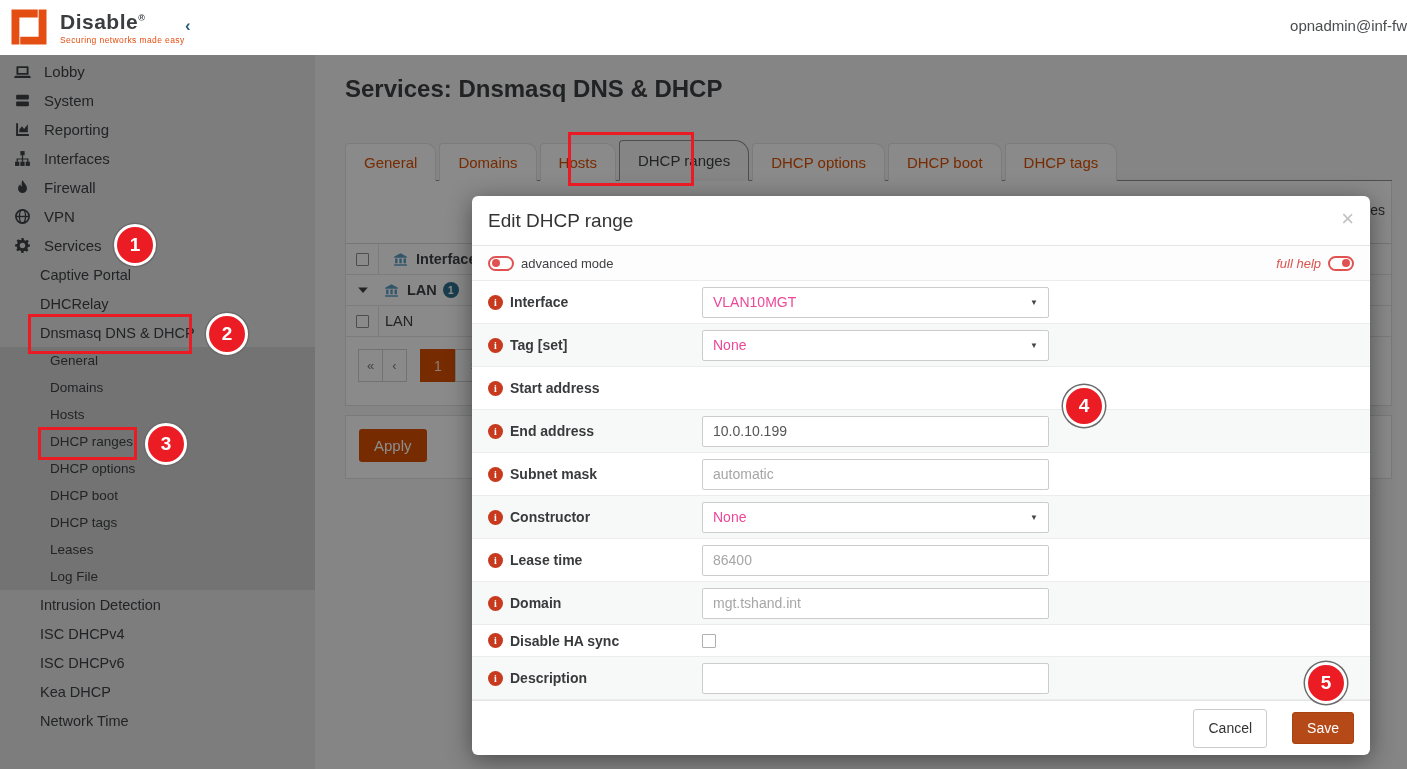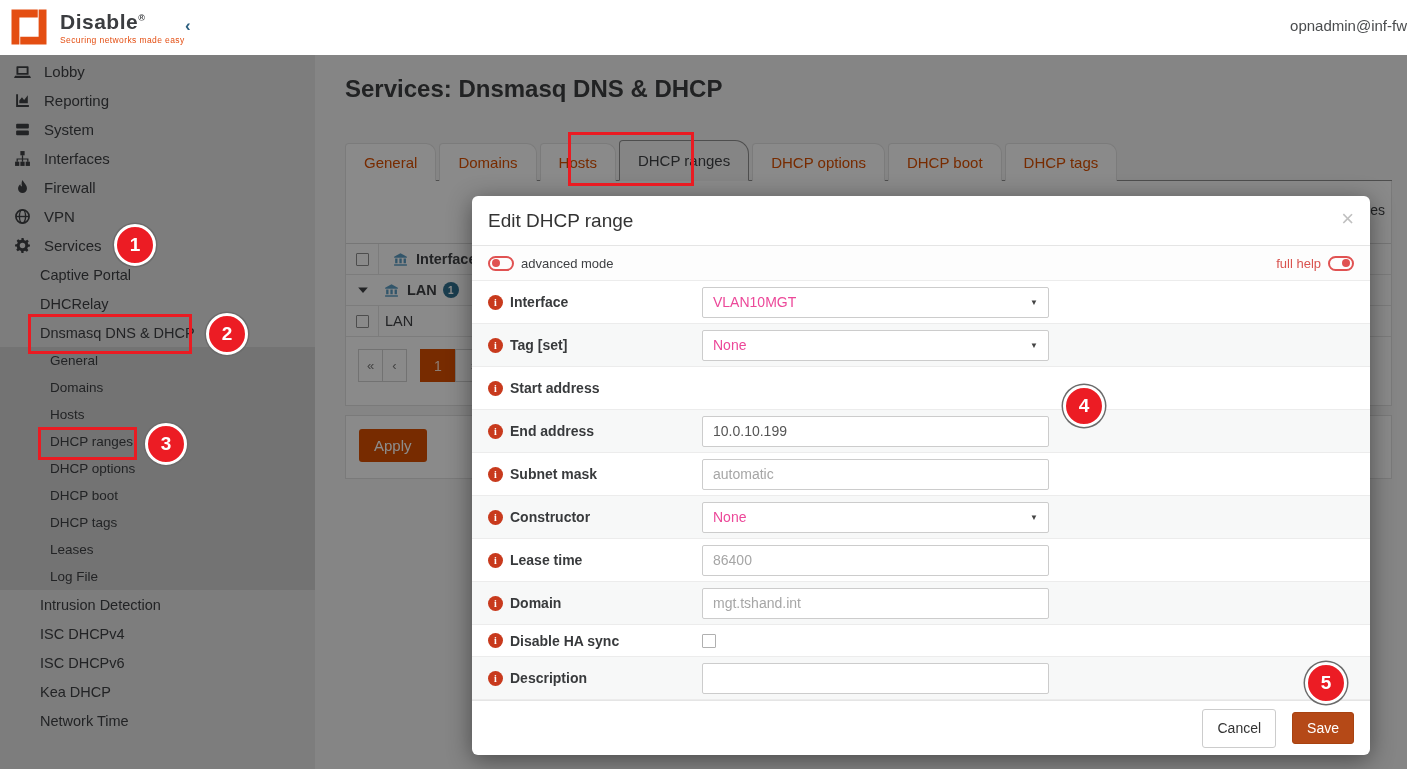--- a/index.html
+++ b/index.html
@@ -73,21 +73,21 @@
 
   
   .modal { position:absolute; left:472px; top:196px; width:898px; height:559px; background:#fff;
     border-radius:6px; box-shadow:0 5px 25px rgba(0,0,0,0.45); z-index:10; }
   .modal-header { height:50px; border-bottom:1px solid #e5e5e5; display:flex; align-items:center; padding:0 16px; position:relative; }
   .modal-title { font-size:19px; font-weight:normal; color:#333; }
   .modal-close { position:absolute; right:16px; top:12px; font-size:22px; color:#c0c0c0; line-height:1; cursor:pointer; }
   .adv-row { height:35px; display:flex; align-items:center; padding:0 16px; border-bottom:1px solid #ececec; background:#fdfdfd; }
   .adv-label { font-size:13px; color:#3f4144; margin-left:7px; }
   .adv-spacer { flex:1; }
-  .fullhelp-label { font-size:13px; color:#d9534f; margin-right:7px; }
+  .fullhelp-label { font-size:13px; color:#d9534f; margin-right:7px;font-style:italic; }
   .toggle { width:26px; height:15px; border:2px solid #e05252; border-radius:8px; position:relative; flex:0 0 26px; cursor:pointer; }
   .toggle .dot { width:8px; height:8px; background:#e05252; border-radius:50%; position:absolute; top:1.5px; left:2px; }
   .toggle.on .dot { left:auto; right:2px; }
 
   .form-row { display:flex; align-items:center; border-bottom:1px solid #ececec; padding-left:16px; position:relative; }
   .form-row.h43 { height:43px; } .form-row.h32 { height:32px; }
   .form-row.alt { background:#f7f8f8; }
   .field-label-wrap { width:214px; display:flex; align-items:center; }
   .info-ic { width:15px; height:15px; border-radius:50%; background:#c83a1d; color:#fff; font-size:10px; font-weight:bold;
     font-family:"Liberation Serif", serif; display:flex; align-items:center; justify-content:center; margin-right:7px; flex:0 0 15px; }
@@ -96,21 +96,21 @@
   .txt-input { width:347px; height:31px; border:1px solid #ccc; border-radius:2px; padding:0 10px;
     font-size:14px; color:#555; font-family:"Liberation Sans", sans-serif; background:#fff; outline:none; }
   .txt-input::placeholder { color:#a6a6a6; }
   .sel { width:347px; height:31px; border:1px solid #ccc; border-radius:2px; padding:0 10px; background:#fff;
     display:flex; align-items:center; justify-content:space-between; cursor:pointer; }
   .sel .sel-val { font-size:14px; color:#ec4899; }
   .sel .sel-caret { font-size:8px; color:#444; }
   .modal-footer { position:absolute; left:0; bottom:0; width:100%; height:55px; border-top:1px solid #e5e5e5;
     display:flex; align-items:center; justify-content:flex-end; padding:0 16px; }
   .btn-cancel { height:39px; padding:0 14px; background:#fff; border:1px solid #ccc; border-radius:3px;
-    font-size:14px; color:#333; cursor:pointer; margin-right:16px; font-family:"Liberation Sans", sans-serif; }
+    font-size:14px; color:#333; cursor:pointer; margin-right:25px; font-family:"Liberation Sans", sans-serif; }
   .btn-save { height:32px; padding:0 14px; background:#b54917; border:1px solid #a84210; border-radius:3px;
     font-size:14px; color:#fff; cursor:pointer; font-family:"Liberation Sans", sans-serif; }
 
   
   .anno-circle { position:absolute; width:42px; height:42px; border-radius:50%; background:#ec1c24;
     border:3px solid #fff; box-shadow:0 0 0 1.5px #6b6b6b; color:#fff; font-size:19px; font-weight:bold;
     display:flex; align-items:center; justify-content:center; z-index:20; }
   .anno-box { position:absolute; border:3px solid #ea1b22; z-index:20; }
 </style>
 </head>
@@ -136,33 +136,33 @@
       <span class="sb-ic">
         <svg viewBox="0 0 16 16" fill="currentColor">
           <path d="M3.2 3h9.6c.5 0 .9.4.9.9V11H2.3V3.9c0-.5.4-.9.9-.9zm.9 1.7v4.6h7.8V4.7zM1 12h14l1 2H0z"></path>
         </svg>
       </span>
       <span>Lobby</span>
     </div>
     <div class="sb-item lvl1">
       <span class="sb-ic">
         <svg viewBox="0 0 16 16" fill="currentColor">
-          <path d="M2 2h1.8v10.2H14V14H2zM5 10.5V8l2.5-3 2 2.5L13 3v7.5z"></path>
-        </svg>
-      </span>
-      <span>Reporting</span>
-    </div>
-    <div class="sb-item lvl1">
-      <span class="sb-ic">
-        <svg viewBox="0 0 16 16" fill="currentColor">
           <rect x="2" y="2.5" width="12" height="4.6" rx="1"></rect>
           <rect x="2" y="8.9" width="12" height="4.6" rx="1"></rect>
         </svg>
       </span>
       <span>System</span>
+    </div>
+    <div class="sb-item lvl1">
+      <span class="sb-ic">
+        <svg viewBox="0 0 16 16" fill="currentColor">
+          <path d="M2 2h1.8v10.2H14V14H2zM5 10.5V8l2.5-3 2 2.5L13 3v7.5z"></path>
+        </svg>
+      </span>
+      <span>Reporting</span>
     </div>
     <div class="sb-item lvl1">
       <span class="sb-ic">
         <svg viewBox="0 0 16 16" fill="currentColor">
           <rect x="6" y="1" width="4" height="4"></rect>
           <rect x="1" y="11" width="4" height="4"></rect>
           <rect x="6" y="11" width="4" height="4"></rect>
           <rect x="11" y="11" width="4" height="4"></rect>
           <path d="M7.4 5h1.2v3H7.4zM2.4 8h11.2v1H2.4zM2.4 8h1.2v3H2.4zM7.4 8h1.2v3H7.4zM12.4 8h1.2v3h-1.2z"></path>
         </svg>

